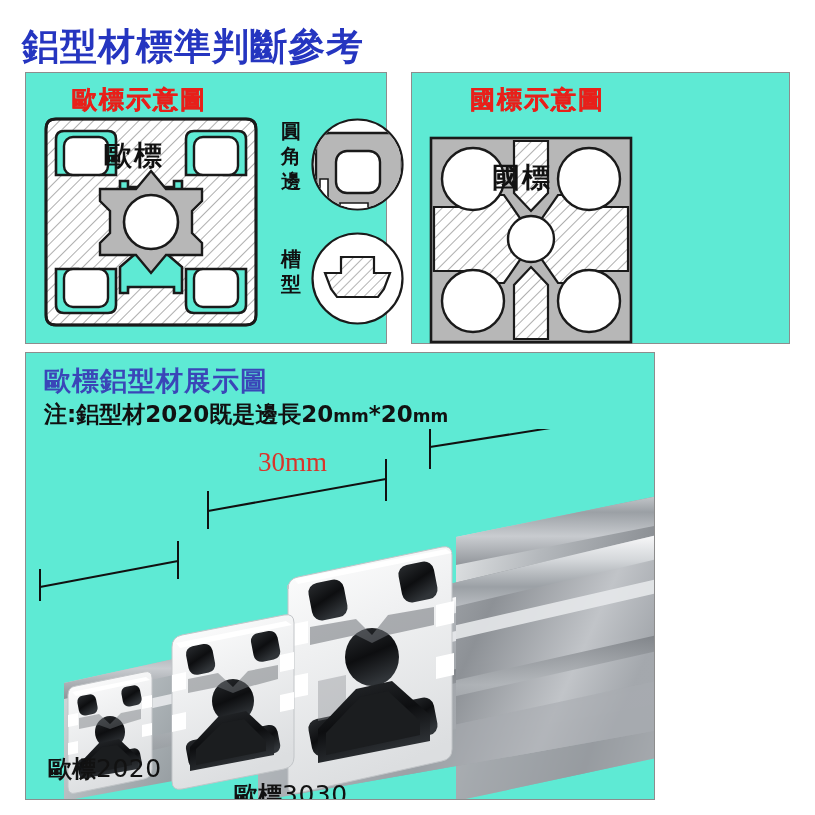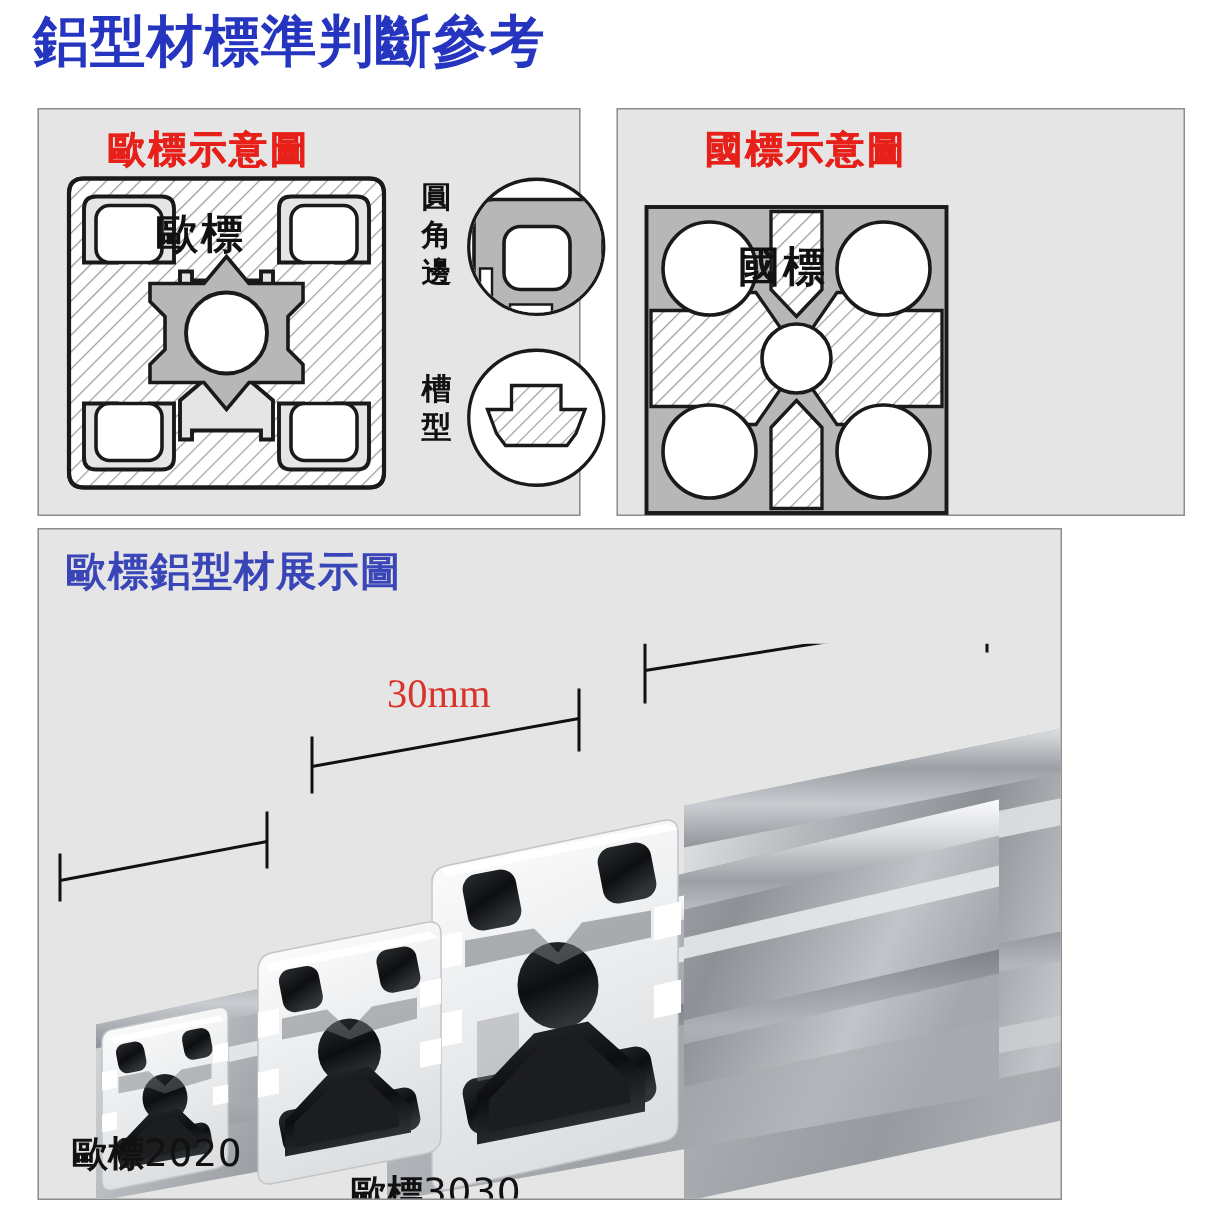--- a/index.html
+++ b/index.html
@@ -7,38 +7,38 @@
     width:815px;height:815px;
     background:#ffffff;
     font-family:"DejaVu Sans","Liberation Sans",sans-serif;
     overflow:hidden;
     position:relative;
   }
   #root{position:relative;width:815px;height:815px;}
 
   
   .main-title{
-    position:absolute;left:22px;top:6px;
+    position:absolute;left:22px;top:25px;
     font-size:37px;line-height:44px;
     font-weight:bold;
     color:#2535c0;
     letter-spacing:1px;
     white-space:nowrap;
   }
 
   
   .panel{
     position:absolute;
-    background:#e5e5e5;
+    background:#5eead4;
     border:1.5px solid #8d8d8d;
     box-sizing:border-box;
   }
   #panel-eu{left:25px;top:72px;width:362px;height:272px;}
   #panel-gb{left:411px;top:72px;width:379px;height:272px;}
-  #panel-show{left:25px;top:352px;width:683px;height:448px;overflow:hidden;}
+  #panel-show{left:25px;top:352px;width:630px;height:448px;overflow:hidden;}
 
   .panel-title-red{
     position:absolute;top:10px;
     font-size:25px;font-weight:bold;
     color:#e8201a;
     letter-spacing:2px;
     white-space:nowrap;
     -webkit-text-stroke:0.4px #e8201a;
   }
   #panel-eu .panel-title-red{left:46px;}
@@ -248,20 +248,21 @@
 
       <div class="callout-row">
         
         
       </div>
     </div>
   </div>
 
   <div class="panel" id="panel-show">
     <div class="panel-title-blue">歐標鋁型材展示圖</div>
+    <div class="panel-note"><span>注:鋁型材2020既是邊長20</span><span class="mm">mm</span><span>*20</span><span class="mm">mm</span></div>
 
     <div id="showcase-stage">
       <svg width="765" height="372" viewBox="0 0 765 372">
         <defs>
 
           <linearGradient id="metalTop" x1="0" y1="0" x2="0" y2="1">
             <stop offset="0%" stop-color="#fbfbfc"></stop>
             <stop offset="22%" stop-color="#d5d8db"></stop>
             <stop offset="45%" stop-color="#9ba0a5"></stop>
             <stop offset="70%" stop-color="#c9ccd0"></stop>

